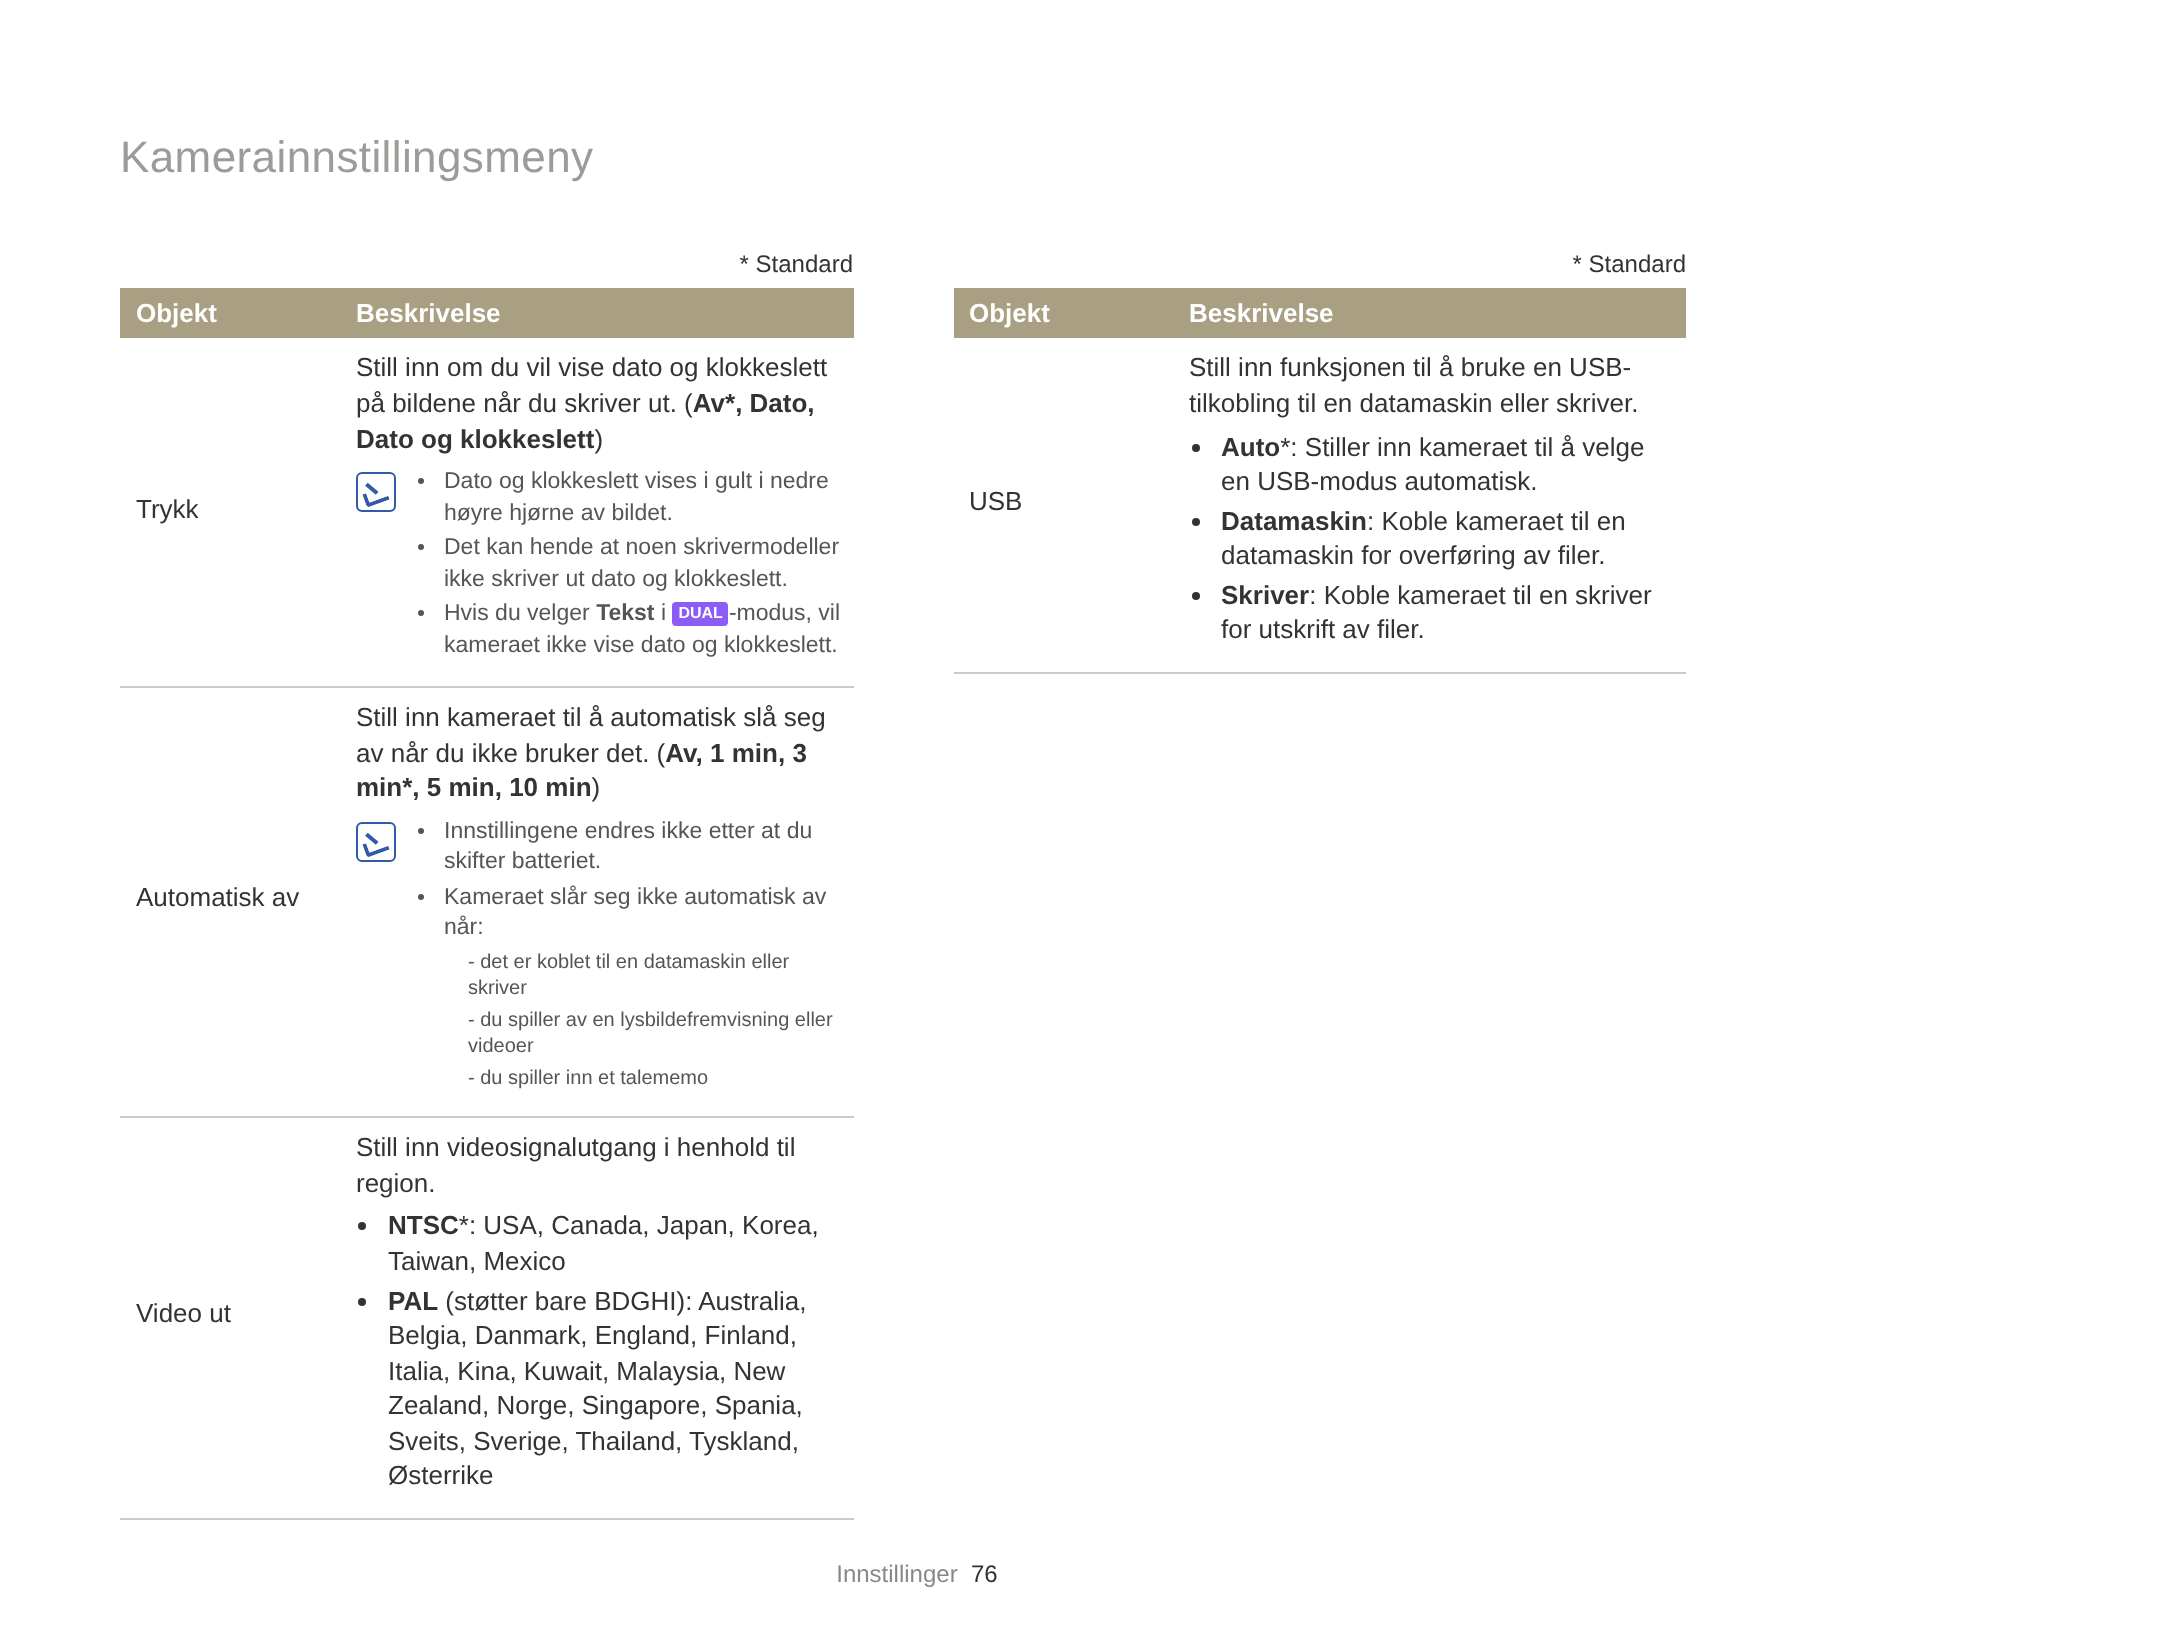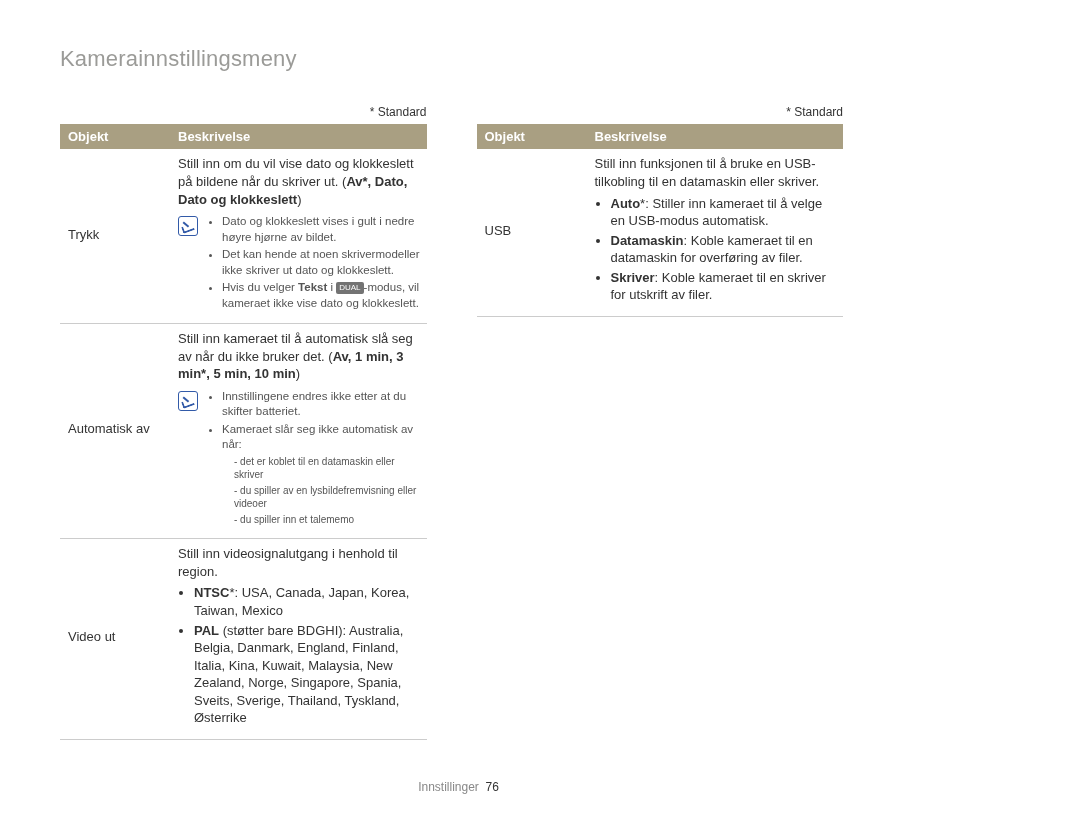--- a/index.html
+++ b/index.html
@@ -8,21 +8,21 @@
     background: #fff;
     color: #333;
     font-family: Arial, Helvetica, sans-serif;
     font-size: 13px;
     line-height: 1.35;
   }
   .page {
     width: 903px;
     height: 815px;
     box-sizing: border-box;
-    padding: 44px 60px 20px 60px;
+    padding: 64px 60px 20px 60px;
     position: relative;
   }
   h1.page-title {
     font-weight: 300;
     font-size: 22px;
     color: #9b9b98;
     margin: 0 0 30px 0;
     letter-spacing: 0.2px;
   }
   .columns {
@@ -116,25 +116,25 @@
     margin: 2px 0 0 0;
     padding-left: 16px;
   }
   ul.desc-bullets li { margin-bottom: 2px; }
 
   .mode-icon {
     display: inline-block;
     font-size: 8px;
     line-height: 10px;
     padding: 1px 3px;
-    background: #737373;
+    background: #8b5cf6;
     color: #fff;
     border-radius: 2px;
     vertical-align: middle;
-    font-weight: normal;
+    font-weight: bold;
   }
 
   .footer {
     position: absolute;
     left: 14px; right: 0; bottom: 20px;
     text-align: center;
     font-size: 12px;
     color: #888;
   }
   .footer .pn { color: #333; }

